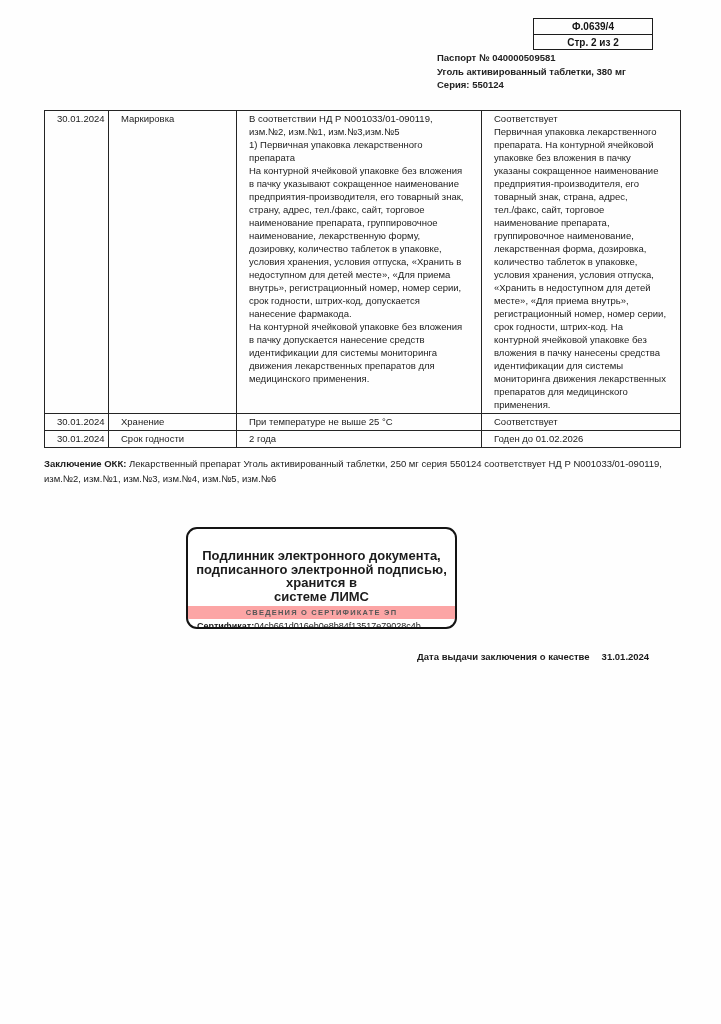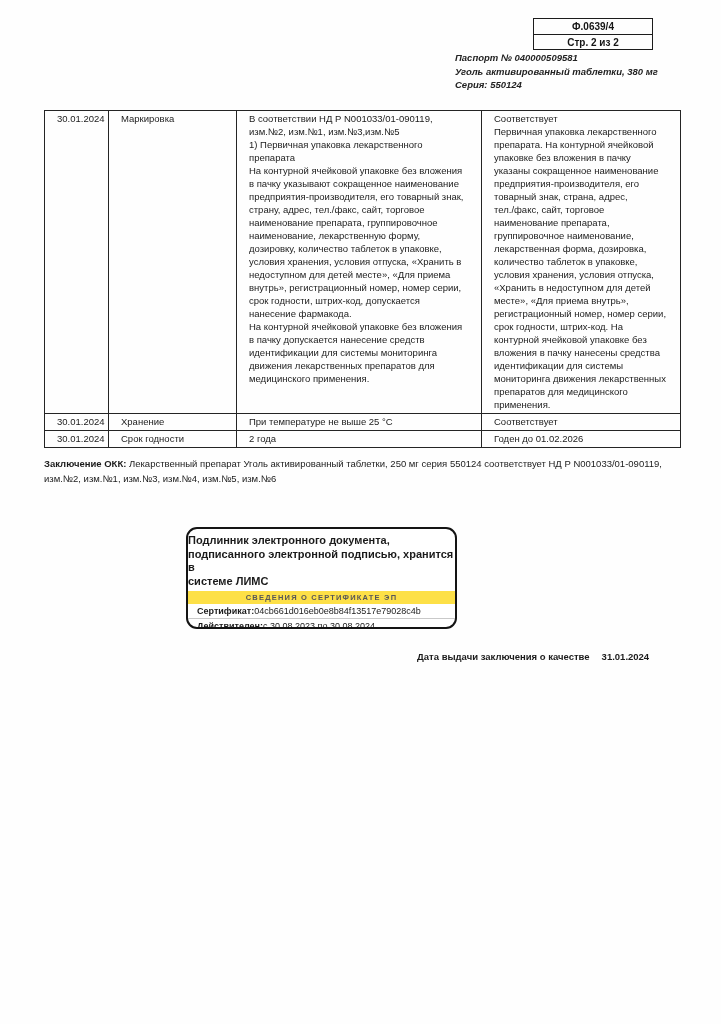--- a/index.html
+++ b/index.html
@@ -17,21 +17,21 @@
     position:absolute;left:533px;top:18px;width:120px;height:32px;
     border:1.6px solid #1c1c1c;box-sizing:border-box;
   }
   .form-box .cell{
     height:15px;display:flex;align-items:center;justify-content:center;
     font-size:10px;font-weight:700;color:#161616;
   }
   .form-box .cell:first-child{border-bottom:1.4px solid #1c1c1c;}
 
   
-  .header-block{position:absolute;left:455px;top:51px;font-size:9.5px;line-height:13.5px;font-weight:600;color:#222;font-style:italic;}
+  .header-block{position:absolute;left:437px;top:51px;font-size:9.5px;line-height:13.5px;font-weight:600;color:#222;}
   .header-block div{white-space:nowrap;}
 
   
   table.qc{
     position:absolute;left:44px;top:110px;width:636px;
     border-collapse:collapse;table-layout:fixed;
   }
   table.qc td{
     border:1.5px solid #242424;
     vertical-align:top;
@@ -60,26 +60,26 @@
     font-size:9.5px;line-height:14.5px;font-weight:700;color:#1b1b1b;
   }
 
   
   .stamp{
     position:absolute;left:186px;top:527px;width:271px;height:102px;
     border:2.6px solid #141414;border-radius:11px;
     box-sizing:border-box;overflow:hidden;background:#fff;
   }
   .stamp .origin{
-    padding-top:5px;text-align:left;
-    font-size:11px;line-height:13.5px;font-weight:600;color:#1b1b1b;
+    padding-top:20px;text-align:center;
+    font-size:13px;line-height:13.5px;font-weight:600;color:#1b1b1b;
     white-space:pre-line;
   }
   .stamp .band{
-    margin-top:3px;height:13px;background:#fde047;
+    margin-top:3px;height:13px;background:#fca5a5;
     display:flex;align-items:center;justify-content:center;
     font-size:7.5px;letter-spacing:1.2px;color:#565656;font-weight:600;
   }
   .stamp .info-row{
     height:14px;display:flex;align-items:center;
     padding:0 0 0 9px;font-size:9px;color:#1b1b1b;
     border-bottom:1px solid #c9c9c9;
   }
   .stamp .info-row:last-child{border-bottom:none;}
   .stamp .info-row .lbl{font-weight:700;}

